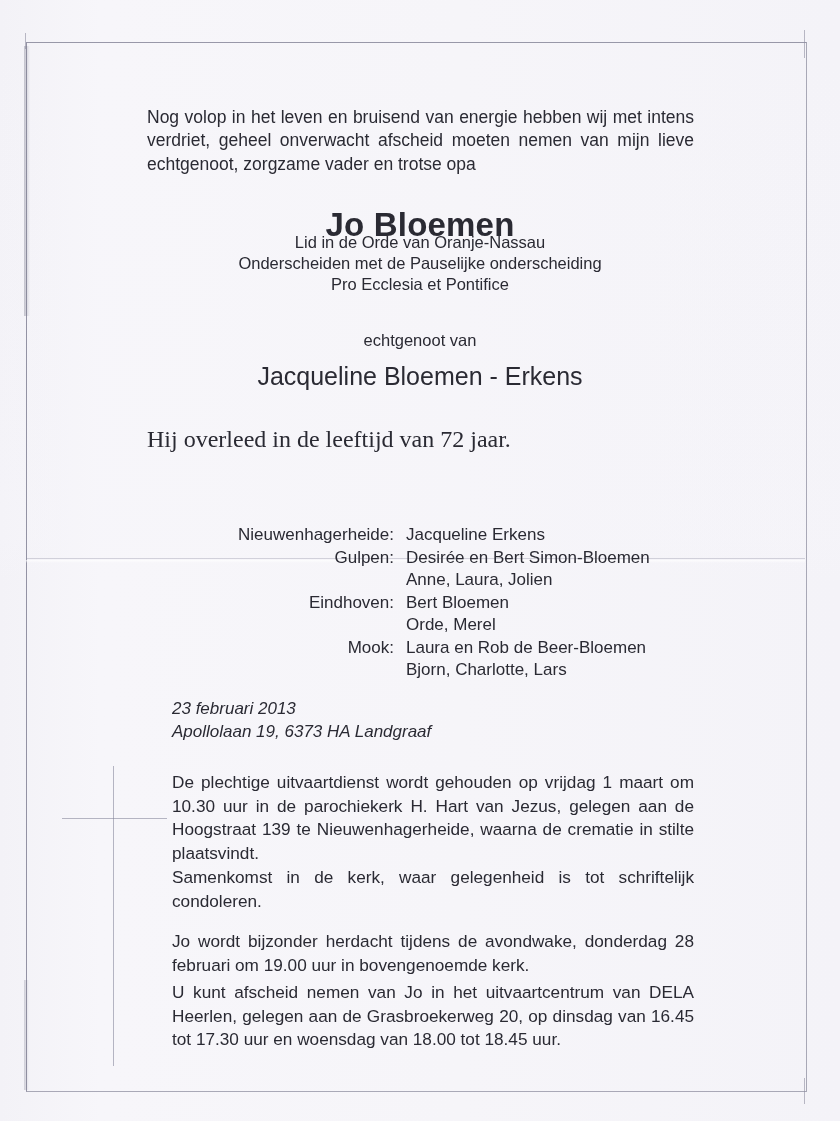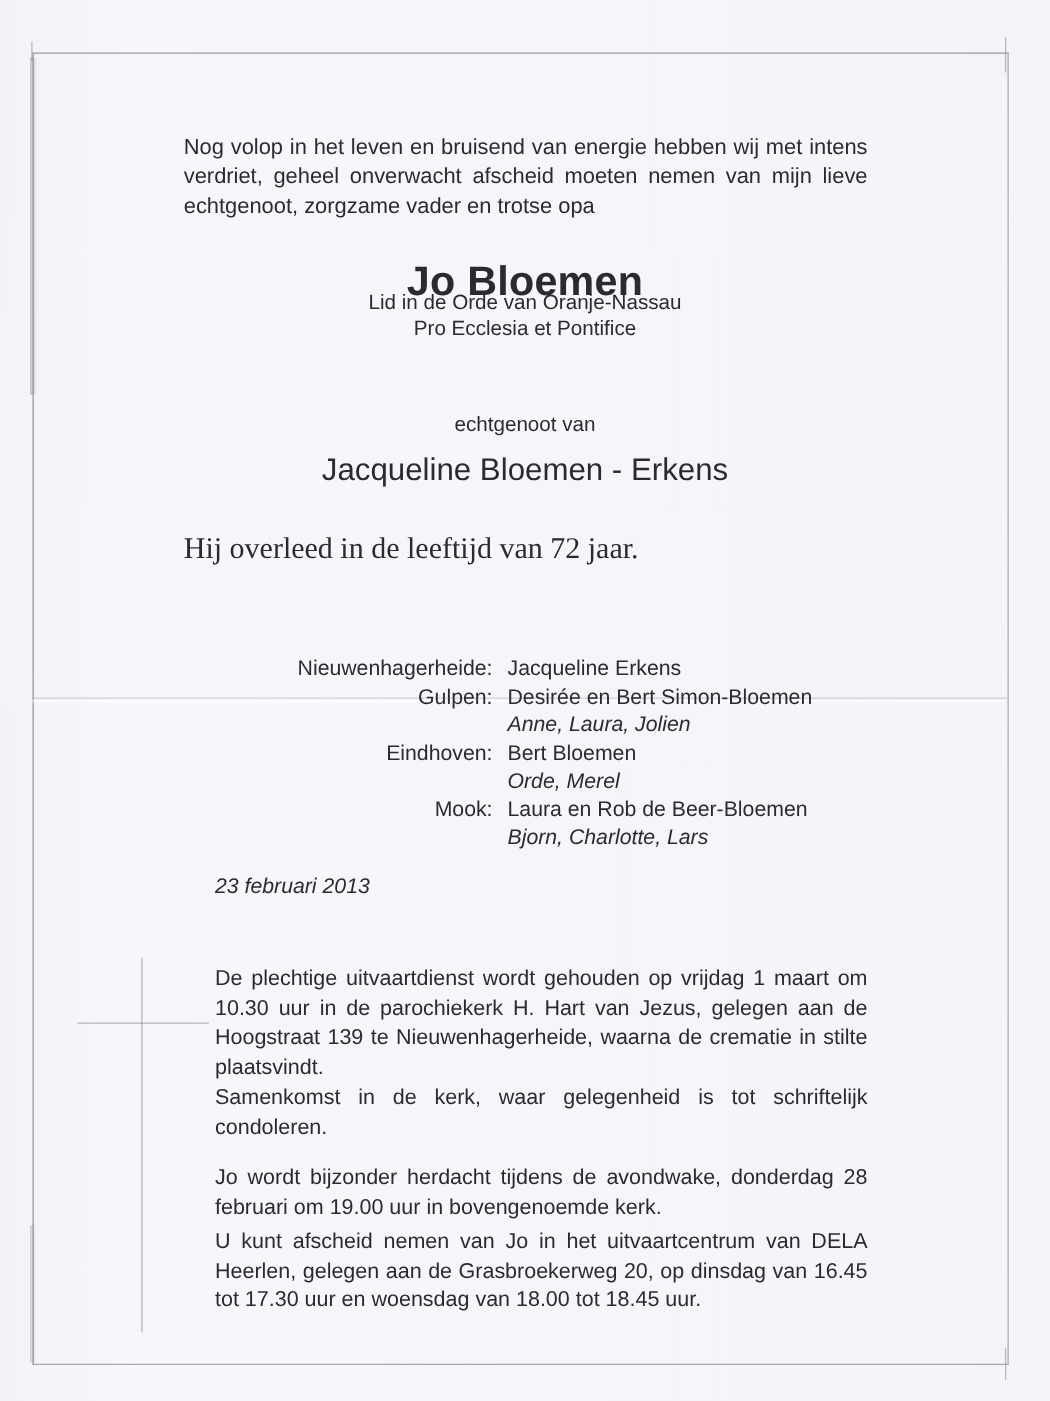--- a/index.html
+++ b/index.html
@@ -192,21 +192,20 @@
     text-align: right;
     width: 247px;
     padding-right: 12px !important;
     white-space: nowrap;
   }
   .fam-names {
     text-align: left;
     white-space: nowrap;
   }
   .fam-kids {
-    font-style: italic;
   }
 
   .datablock {
     position: absolute;
     left: 172px;
     top: 698px;
     width: 540px;
     font-size: 17px;
     line-height: 22.5px;
     font-style: italic;
@@ -243,20 +242,21 @@
   <div class="reg-h"></div>
 
   <div class="content">
 
     <p class="intro">Nog volop in het leven en bruisend van energie hebben wij met intens verdriet, geheel onverwacht afscheid moeten nemen van mijn lieve echtgenoot, zorgzame vader en trotse opa</p>
 
     <h1 class="name">Jo Bloemen</h1>
 
     <div class="honours">
       <div>Lid in de Orde van Oranje-Nassau</div>
+      <div>Onderscheiden met de Pauselijke onderscheiding</div>
       <div>Pro Ecclesia et Pontifice</div>
     </div>
 
     <div class="spouse-label">echtgenoot van</div>
     <div class="spouse-name">Jacqueline Bloemen - Erkens</div>
 
     <div class="age-line">Hij overleed in de leeftijd van 72 jaar.</div>
 
     <div class="family">
       <table>
@@ -288,20 +288,21 @@
           <tr>
             <td class="fam-place"></td>
             <td class="fam-names fam-kids">Bjorn, Charlotte, Lars</td>
           </tr>
         </tbody>
       </table>
     </div>
 
     <div class="datablock">
       <div>23 februari 2013</div>
+      <div>Apollolaan 19, 6373 HA Landgraaf</div>
     </div>
 
     <p class="para p-service">De plechtige uitvaartdienst wordt gehouden op vrijdag 1 maart om 10.30 uur in de parochiekerk H. Hart van Jezus, gelegen aan de Hoogstraat 139 te Nieuwenhagerheide, waarna de crematie in stilte plaatsvindt.</p>
     <p class="para p-gathering">Samenkomst in de kerk, waar gelegenheid is tot schriftelijk condoleren.</p>
     <p class="para p-vigil">Jo wordt bijzonder herdacht tijdens de avondwake, donderdag 28 februari om 19.00 uur in bovengenoemde kerk.</p>
     <p class="para p-farewell">U kunt afscheid nemen van Jo in het uitvaartcentrum van DELA Heerlen, gelegen aan de Grasbroekerweg 20, op dinsdag van 16.45 tot 17.30 uur en woensdag van 18.00 tot 18.45 uur.</p>
 
   </div>
 </div>
 

